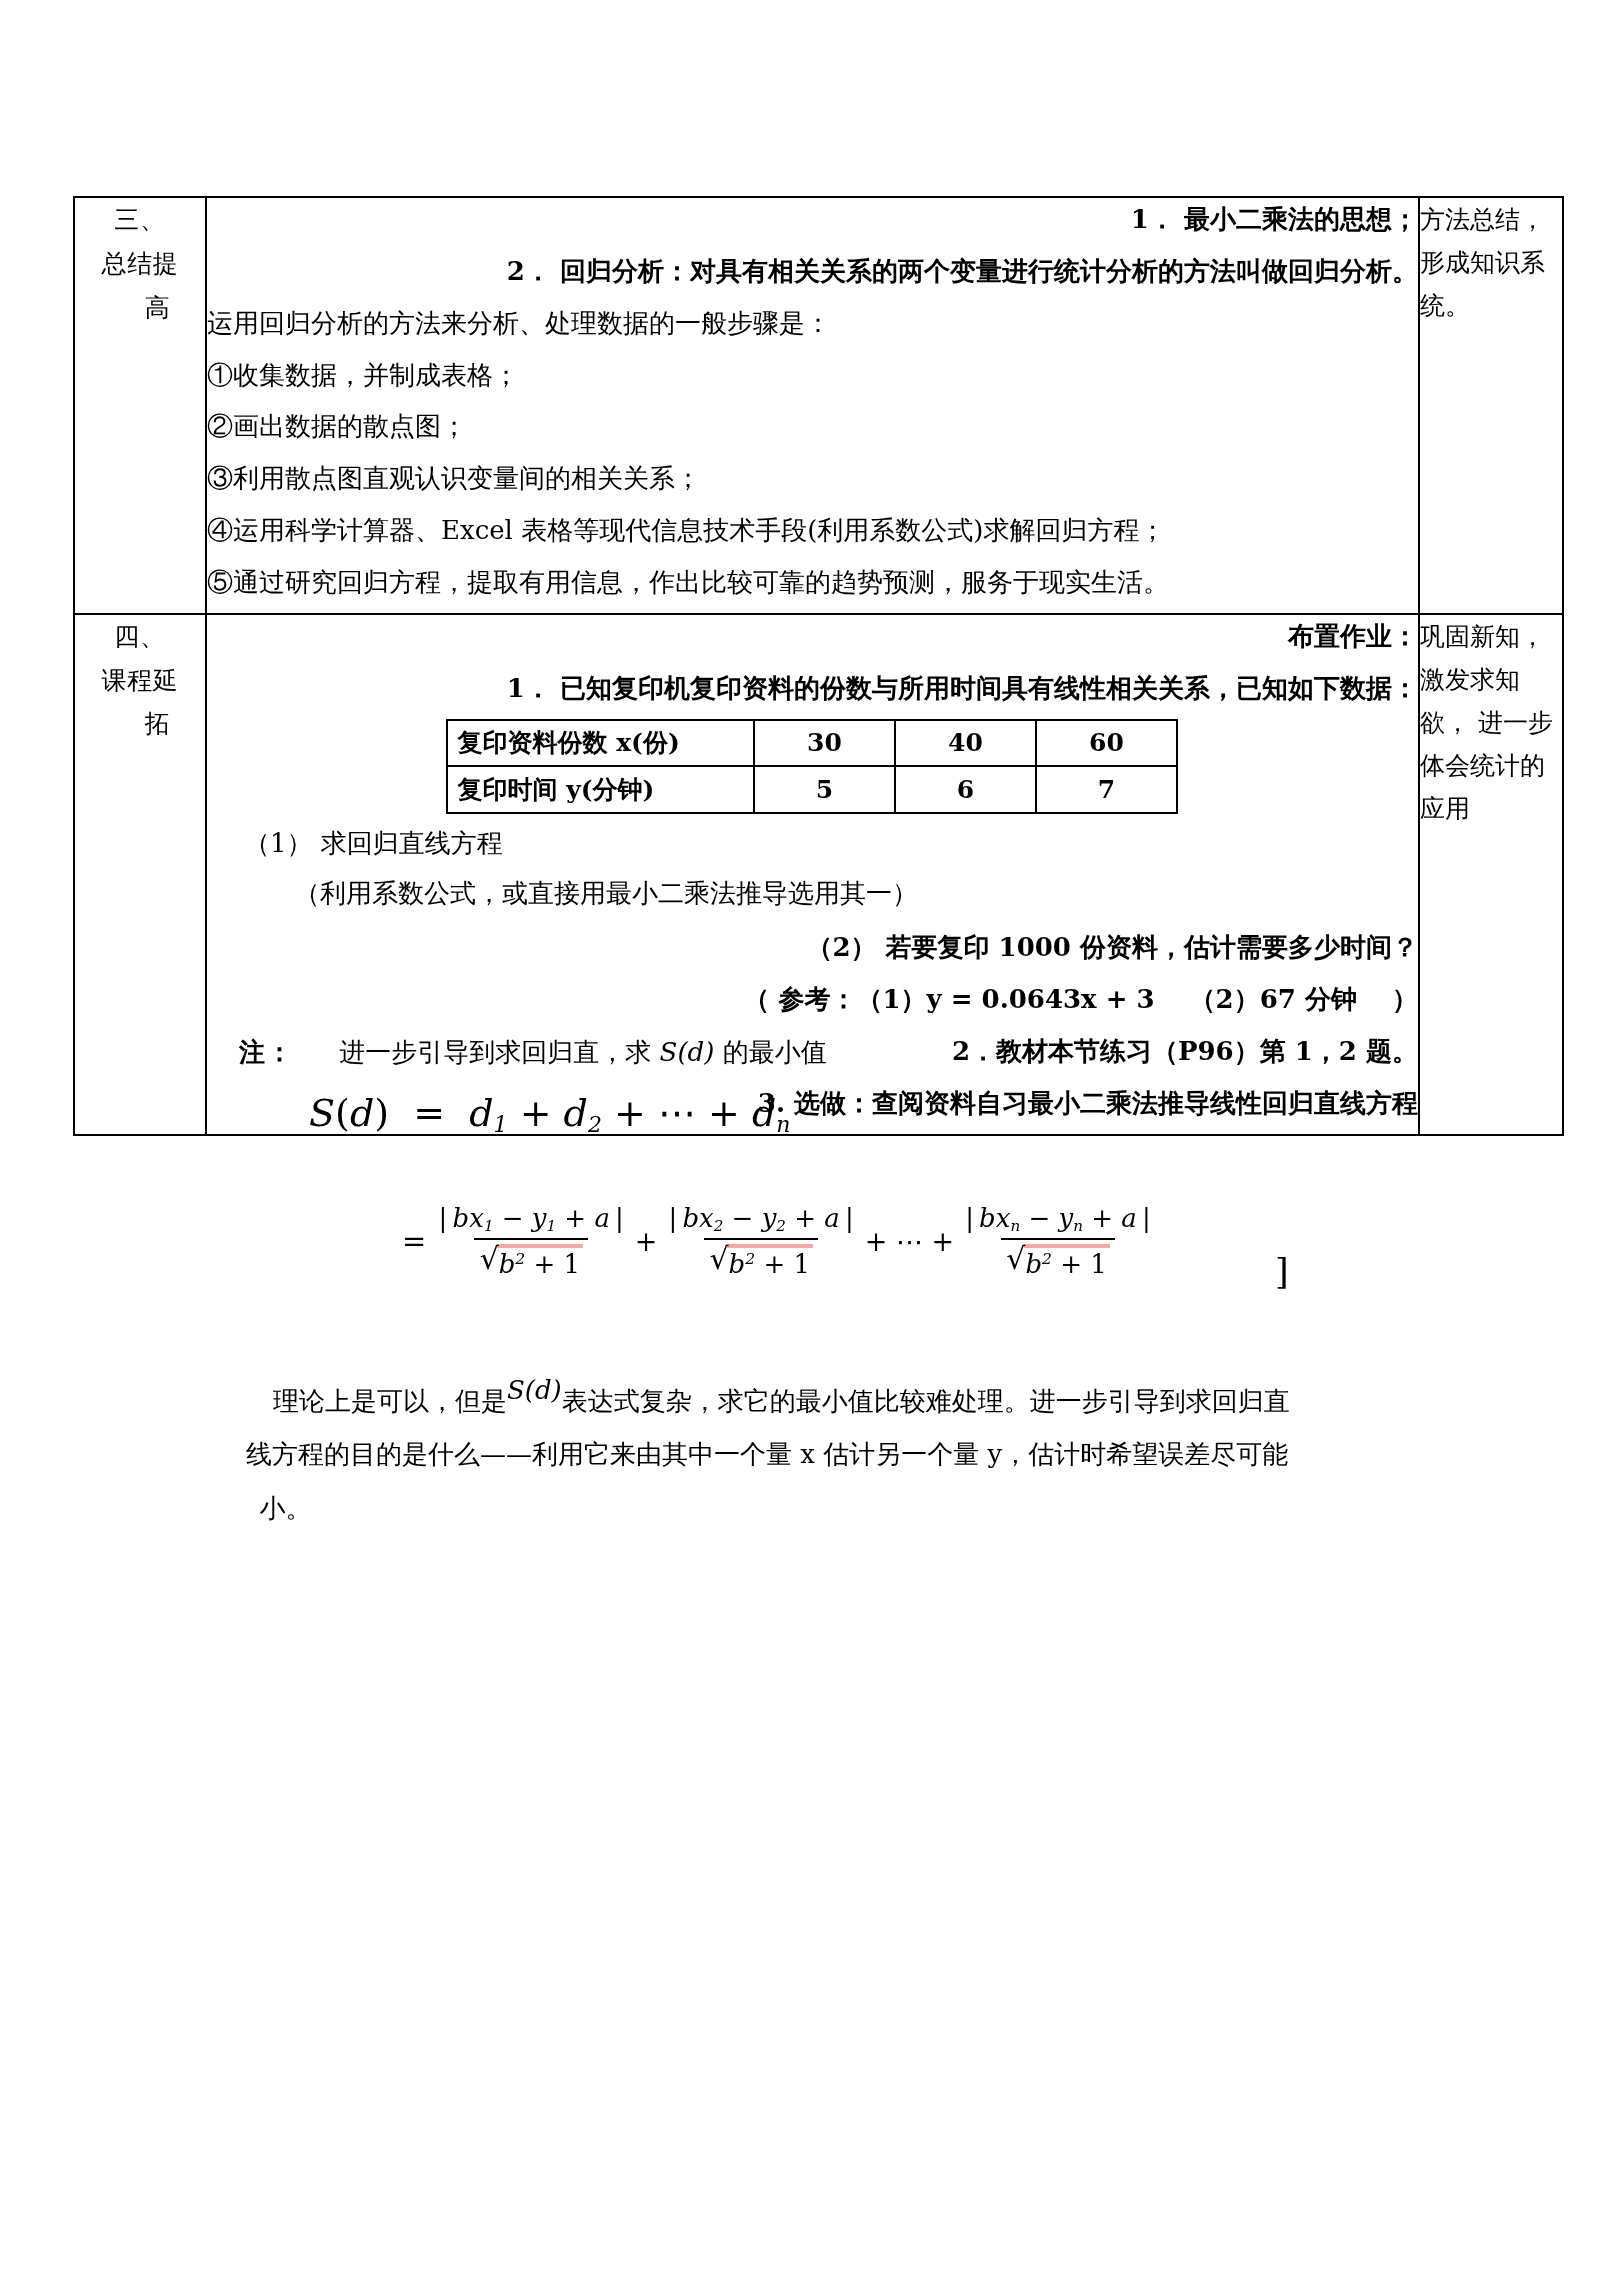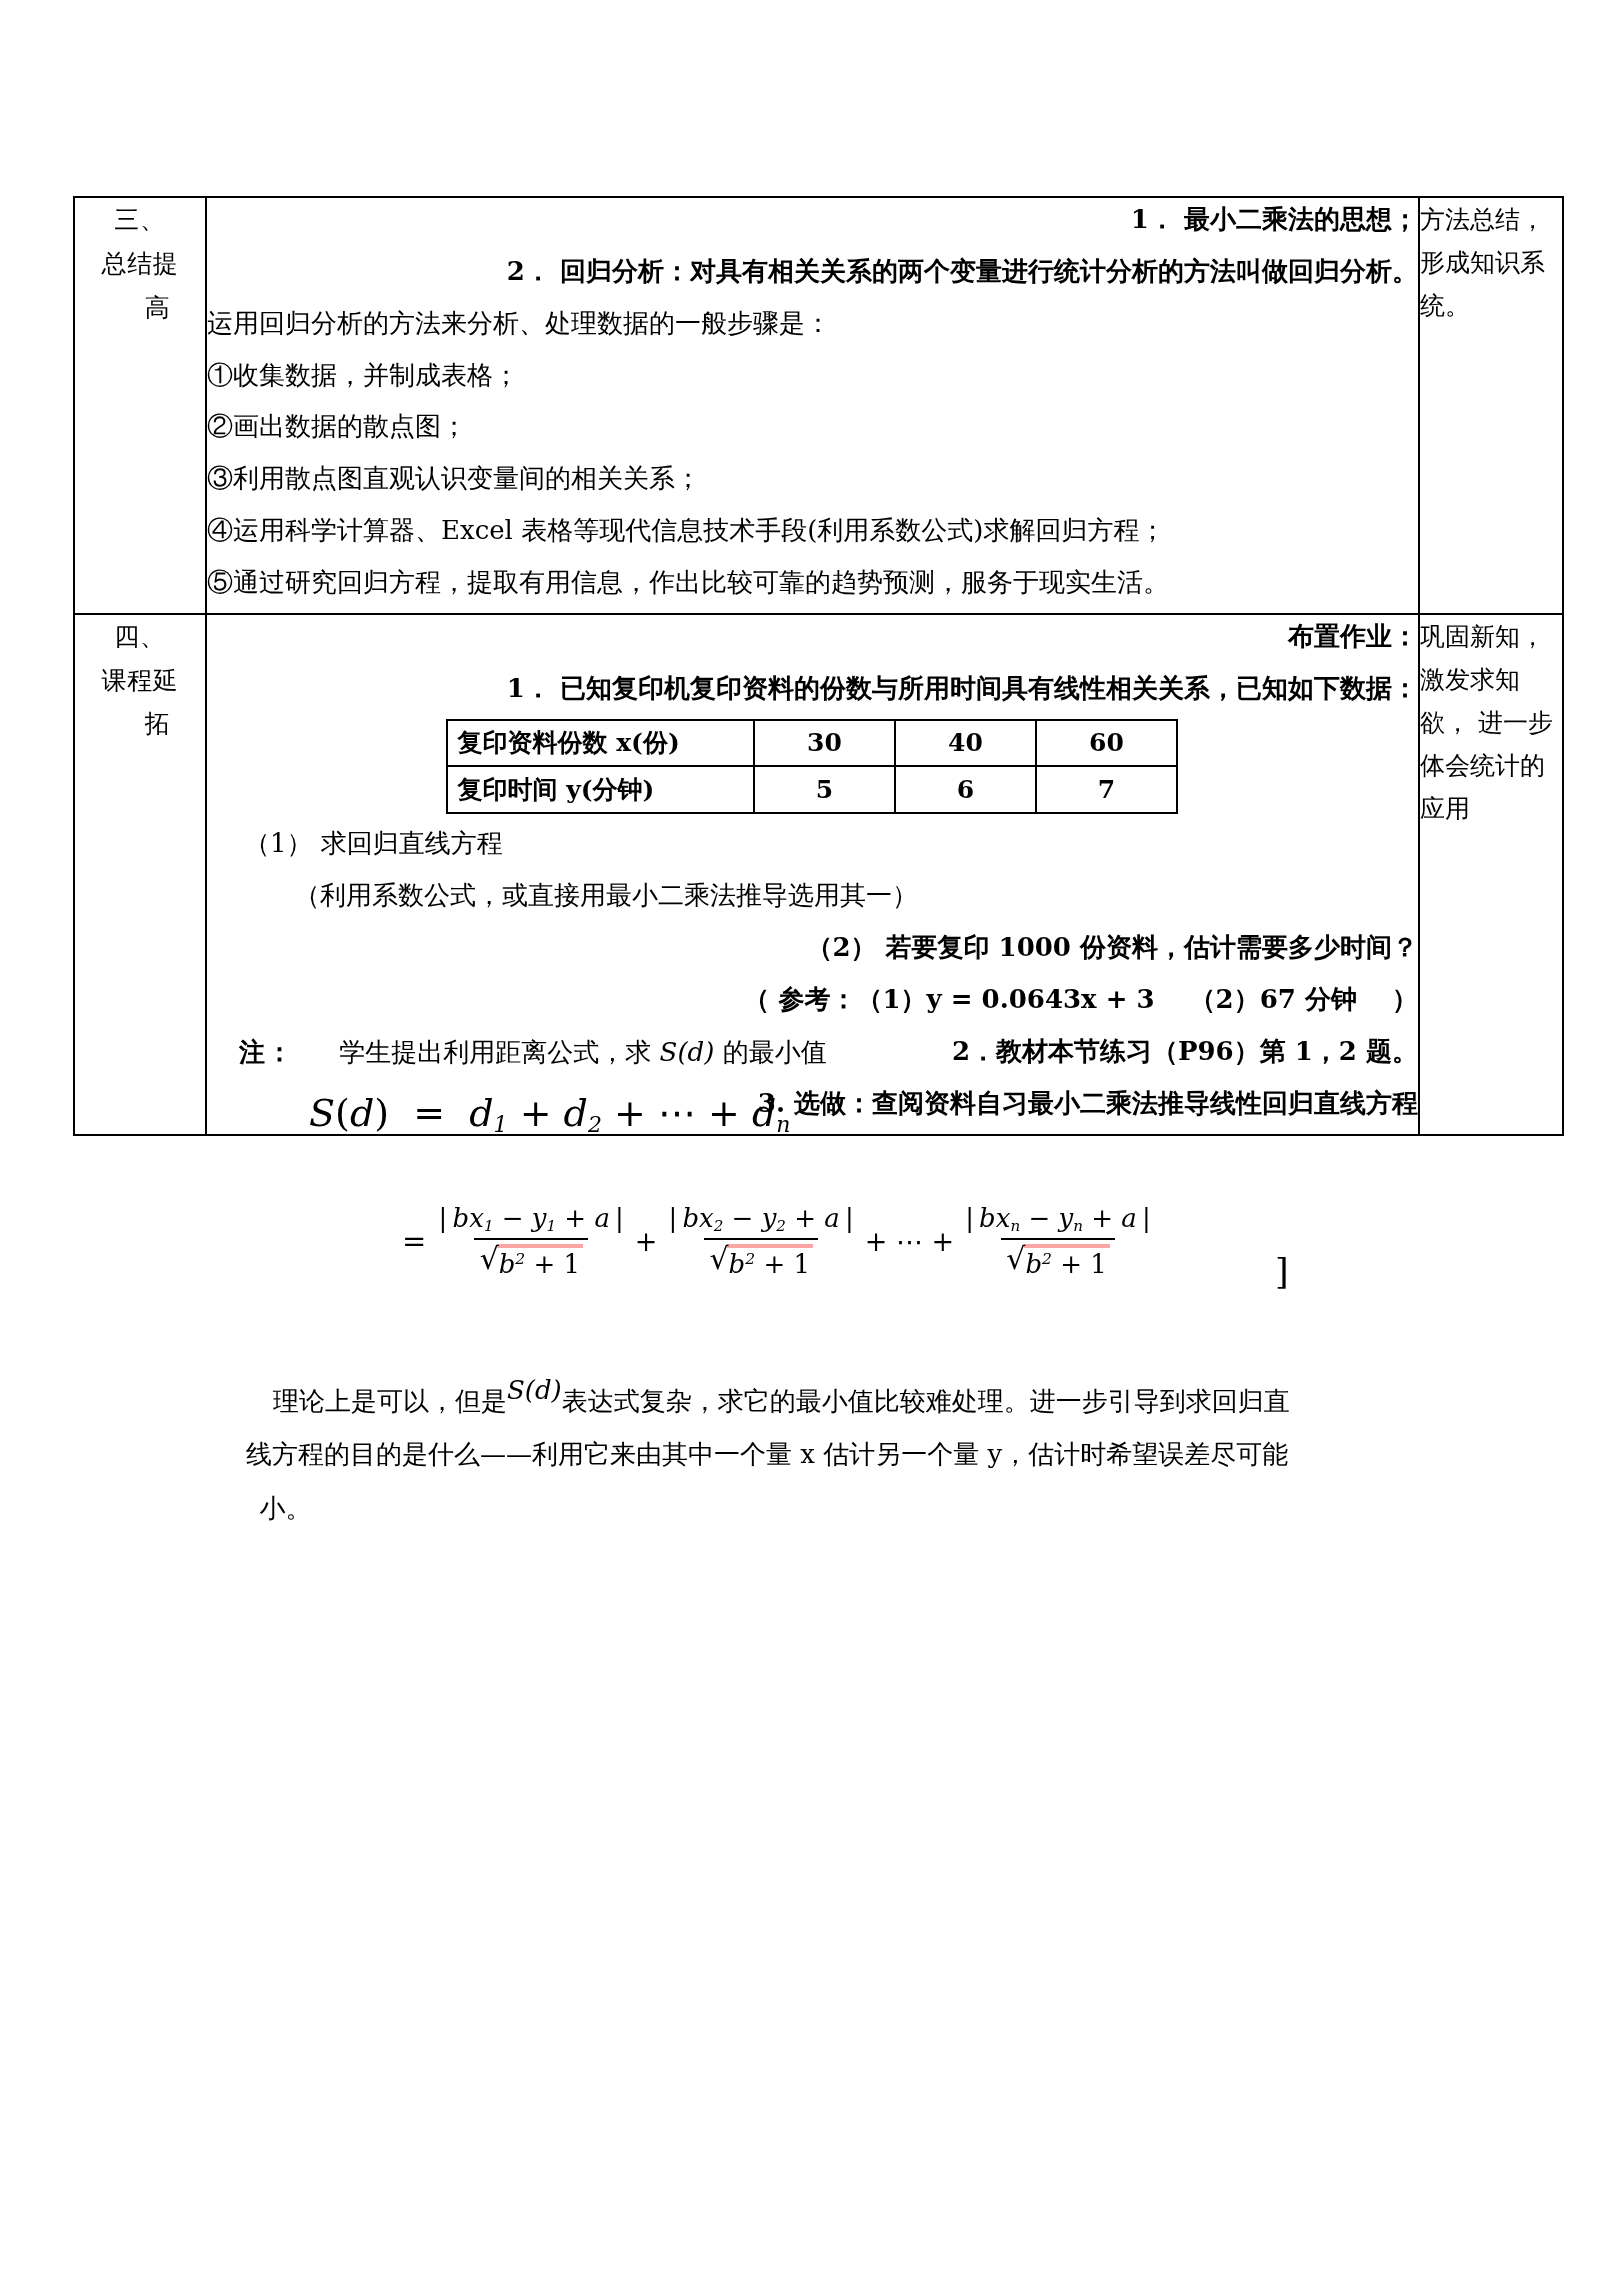--- a/index.html
+++ b/index.html
@@ -60,21 +60,21 @@
     font-size: 26px;
     line-height: 1.68;
     padding: 12.3px 11px 13.6px 15px;
   }
   .body-cell p {
     margin: 0 0 8.2px 0;
     white-space: nowrap;
   }
   .bold { font-weight: bold; text-align: right; }
   .indent-1 { padding-left: 37px; }
-  .indent-2 { padding-left: 87px; }
+  .indent-2 { padding-left: 87px; font-family: Liberation Mono, monospace; }
   .indent-3 { padding-left: 53px; }
 
   
   .data-table {
     border-collapse: collapse;
     table-layout: fixed;
     margin: 6.8px 0 8.2px 239px;
     width: 648px;
     border-radius: 28px;
   }
@@ -260,21 +260,21 @@
           <p class="bold">3. 选做：查阅资料自习最小二乘法推导线性回归直线方程</p>
         </td>
         <td class="note-cell">巩固新知，激发求知欲， 进一步体会统计的应用</td>
       </tr>
     </tbody>
   </table>
 
   <div class="note-line">
     <span class="note-label">注：</span>
     <span class="gap"></span>
-    <span>学生提出利用距离公式，求</span>
+    <span>进一步引导到求回归直，求</span>
     <span style="font-style:italic;">S(d)</span>
     <span>的最小值</span>
   </div>
 
   <div class="formula-1">
     <span>S</span><span class="up">(</span><span>d</span><span class="up">)</span>
     <span class="up">&nbsp;=&nbsp;</span>
     <span>d<sub>1</sub></span><span class="up">&nbsp;+&nbsp;</span><span>d<sub>2</sub></span><span class="up">&nbsp;+&nbsp;⋯&nbsp;+&nbsp;</span><span>d<sub>n</sub></span>
   </div>
 

